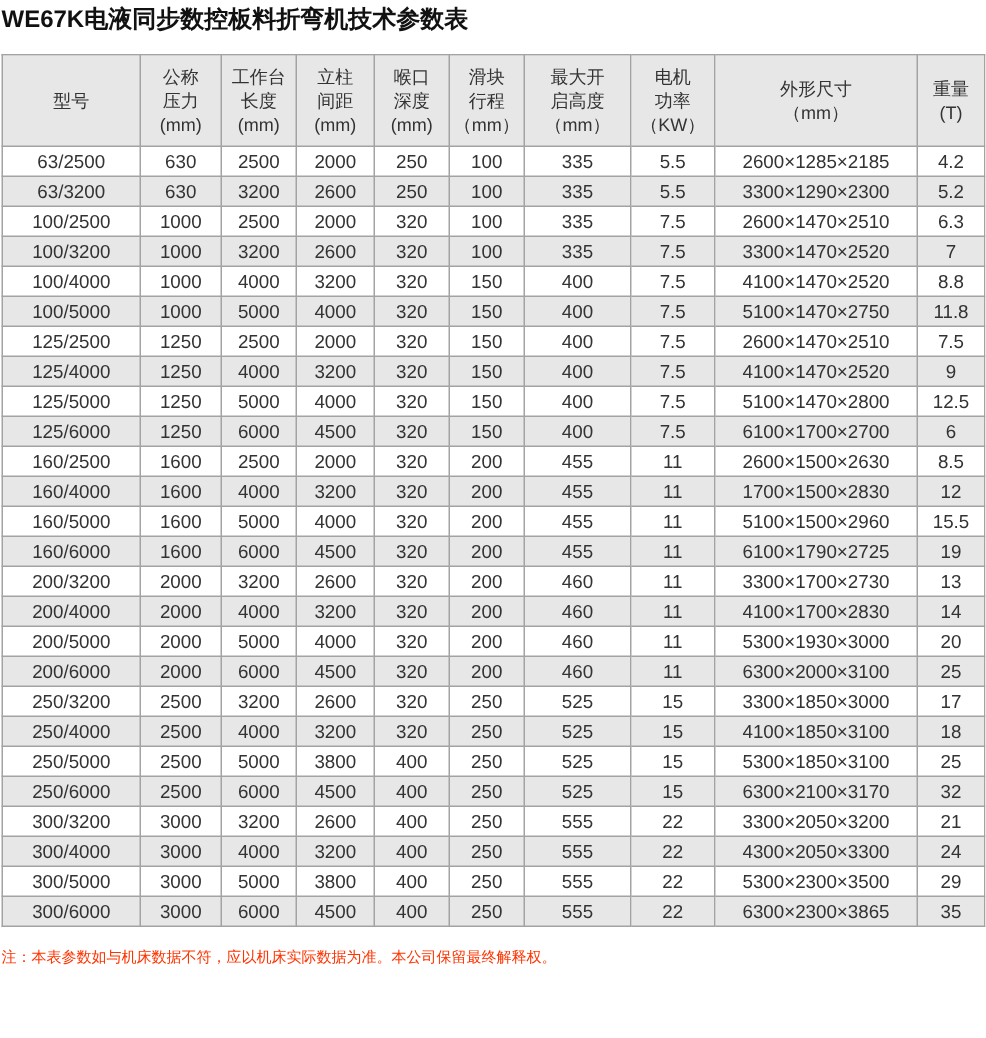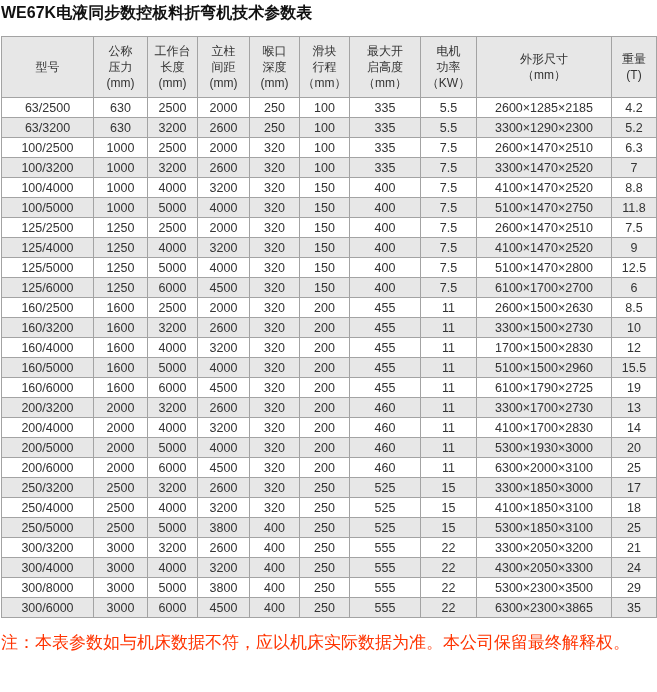--- a/index.html
+++ b/index.html
@@ -58,21 +58,21 @@
   .spec-table col:nth-child(3)  { width: 50px; }
   .spec-table col:nth-child(4)  { width: 52px; }
   .spec-table col:nth-child(5)  { width: 50px; }
   .spec-table col:nth-child(6)  { width: 50px; }
   .spec-table col:nth-child(7)  { width: 71px; }
   .spec-table col:nth-child(8)  { width: 56px; }
   .spec-table col:nth-child(9)  { width: 135px; }
   .spec-table col:nth-child(10) { width: 45px; }
   .footnote {
     margin-top: 13px;
-    font-size: 17px;
+    font-size: 10px;
     color: var(--note, #ff3300);
   }
 </style>
 </head>
 <body>
 
 <div class="page">
   <h1 class="page-title">WE67K电液同步数控板料折弯机技术参数表</h1>
 
   <table class="spec-table">
@@ -245,32 +245,20 @@
           <td>2500</td>
           <td>2000</td>
           <td>320</td>
           <td>200</td>
           <td>455</td>
           <td>11</td>
           <td>2600×1500×2630</td>
           <td>8.5</td>
         </tr>
         <tr>
-          <td>160/3200</td>
-          <td>1600</td>
-          <td>3200</td>
-          <td>2600</td>
-          <td>320</td>
-          <td>200</td>
-          <td>455</td>
-          <td>11</td>
-          <td>3300×1500×2730</td>
-          <td>10</td>
-        </tr>
-        <tr>
           <td>160/4000</td>
           <td>1600</td>
           <td>4000</td>
           <td>3200</td>
           <td>320</td>
           <td>200</td>
           <td>455</td>
           <td>11</td>
           <td>1700×1500×2830</td>
           <td>12</td>
@@ -377,20 +365,32 @@
           <td>5000</td>
           <td>3800</td>
           <td>400</td>
           <td>250</td>
           <td>525</td>
           <td>15</td>
           <td>5300×1850×3100</td>
           <td>25</td>
         </tr>
         <tr>
+          <td>250/6000</td>
+          <td>2500</td>
+          <td>6000</td>
+          <td>4500</td>
+          <td>400</td>
+          <td>250</td>
+          <td>525</td>
+          <td>15</td>
+          <td>6300×2100×3170</td>
+          <td>32</td>
+        </tr>
+        <tr>
           <td>300/3200</td>
           <td>3000</td>
           <td>3200</td>
           <td>2600</td>
           <td>400</td>
           <td>250</td>
           <td>555</td>
           <td>22</td>
           <td>3300×2050×3200</td>
           <td>21</td>
@@ -401,21 +401,21 @@
           <td>4000</td>
           <td>3200</td>
           <td>400</td>
           <td>250</td>
           <td>555</td>
           <td>22</td>
           <td>4300×2050×3300</td>
           <td>24</td>
         </tr>
         <tr>
-          <td>300/8000</td>
+          <td>300/5000</td>
           <td>3000</td>
           <td>5000</td>
           <td>3800</td>
           <td>400</td>
           <td>250</td>
           <td>555</td>
           <td>22</td>
           <td>5300×2300×3500</td>
           <td>29</td>
         </tr>

